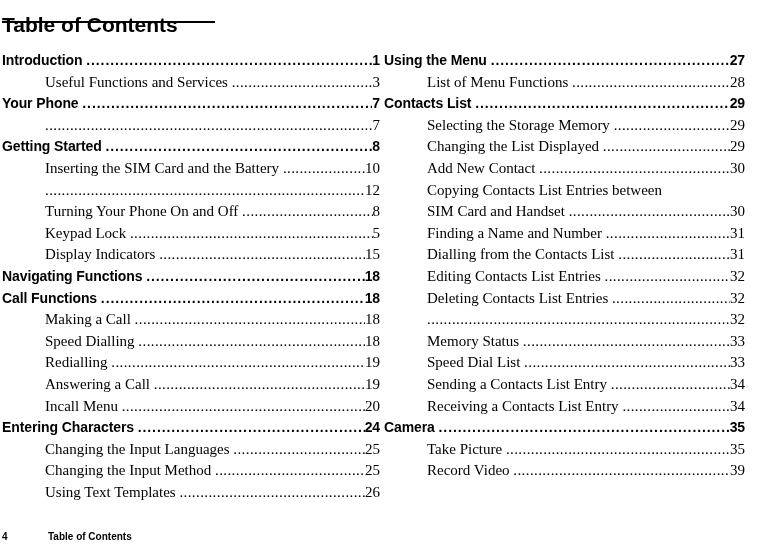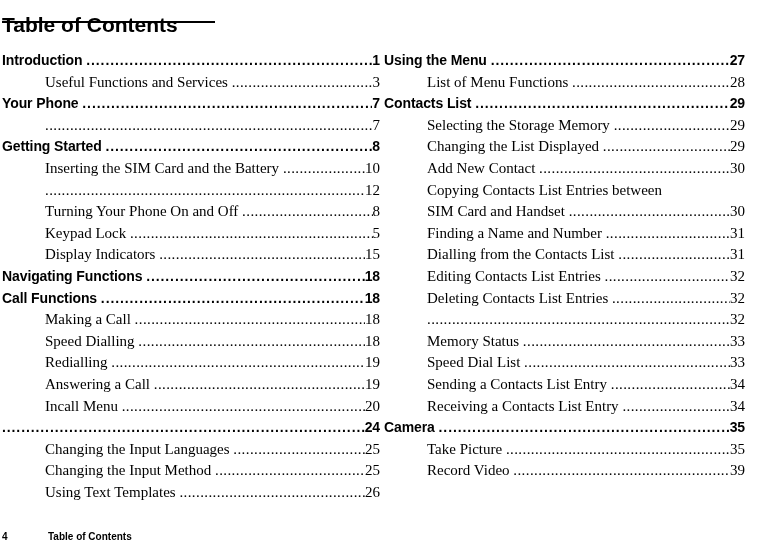--- a/index.html
+++ b/index.html
@@ -216,20 +216,21 @@
           <span class="label">Answering a Call&nbsp;</span>
           <span class="leader">............................................................................................................................................................................................................................</span>
           <span class="pageno">19</span>
         </div>
         <div class="entry lvl2">
           <span class="label">Incall Menu&nbsp;</span>
           <span class="leader">............................................................................................................................................................................................................................</span>
           <span class="pageno">20</span>
         </div>
         <div class="entry lvl1">
+          <span class="label">Entering Characters&nbsp;</span>
           <span class="leader">............................................................................................................................................................................................................................</span>
           <span class="pageno">24</span>
         </div>
         <div class="entry lvl2">
           <span class="label">Changing the Input Languages&nbsp;</span>
           <span class="leader">............................................................................................................................................................................................................................</span>
           <span class="pageno">25</span>
         </div>
         <div class="entry lvl2">
           <span class="label">Changing the Input Method&nbsp;</span>

